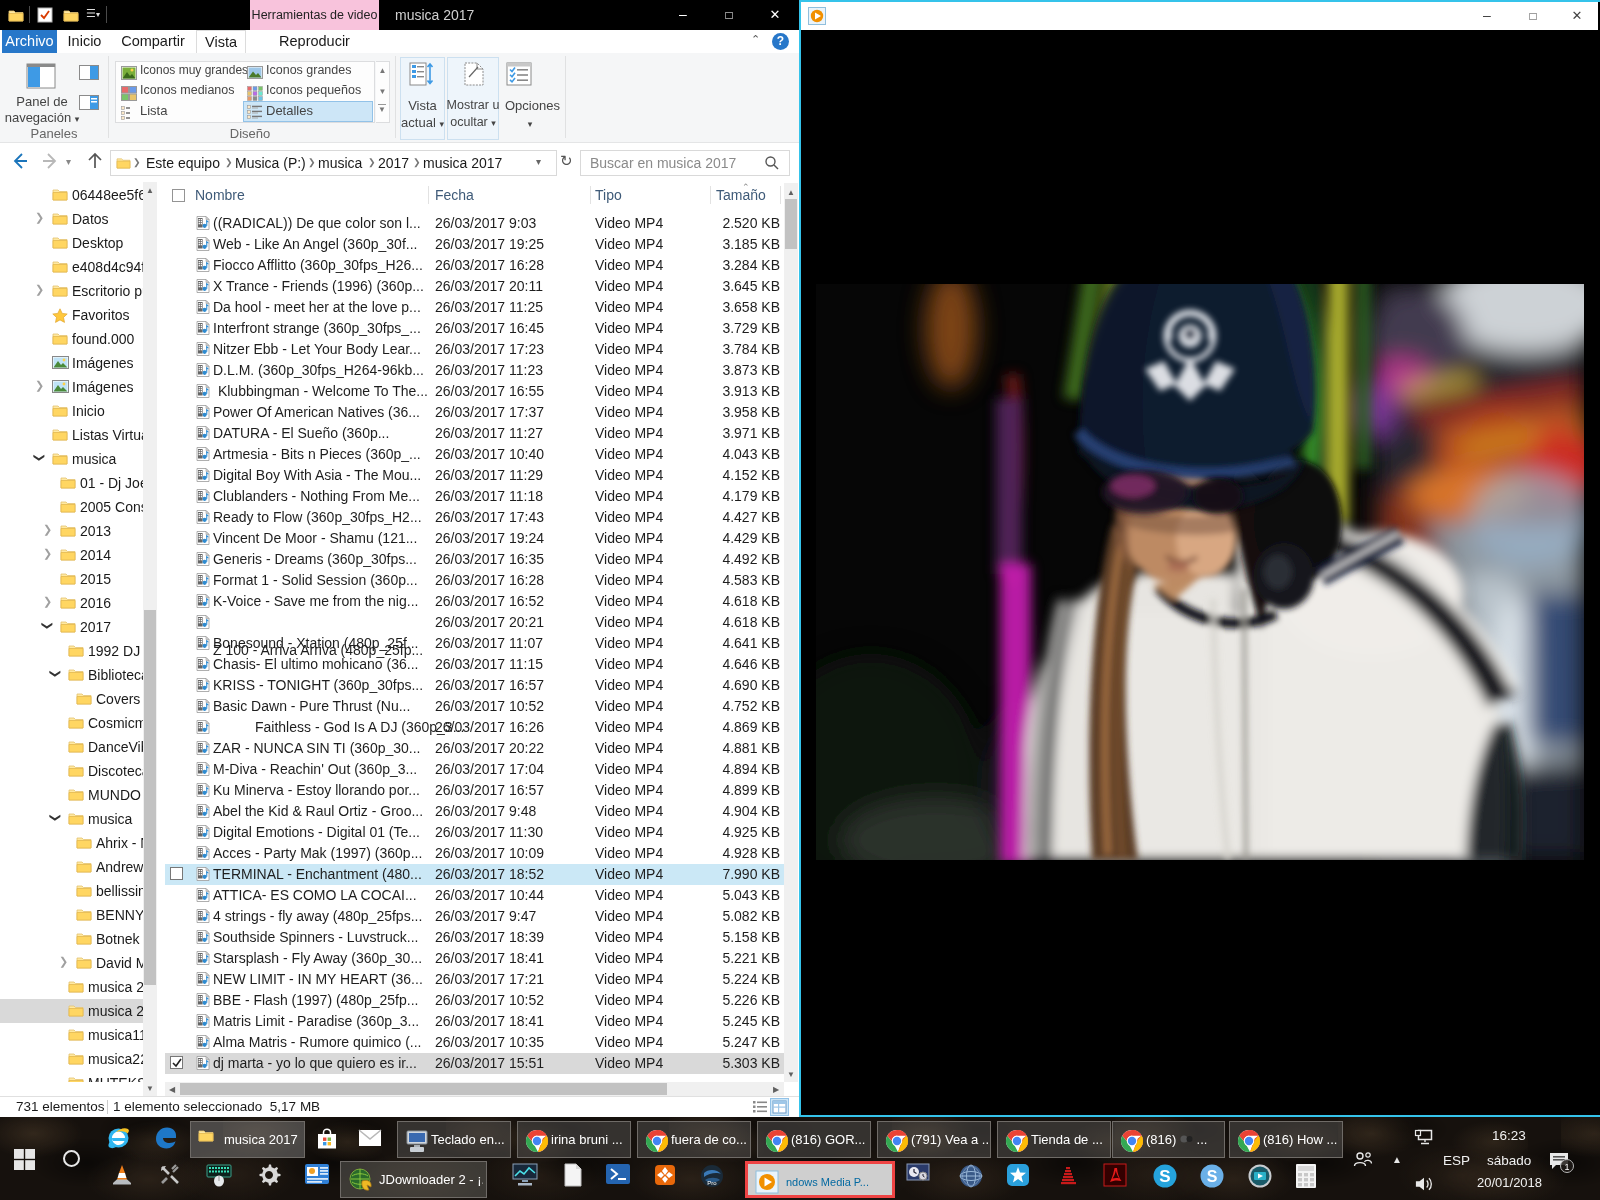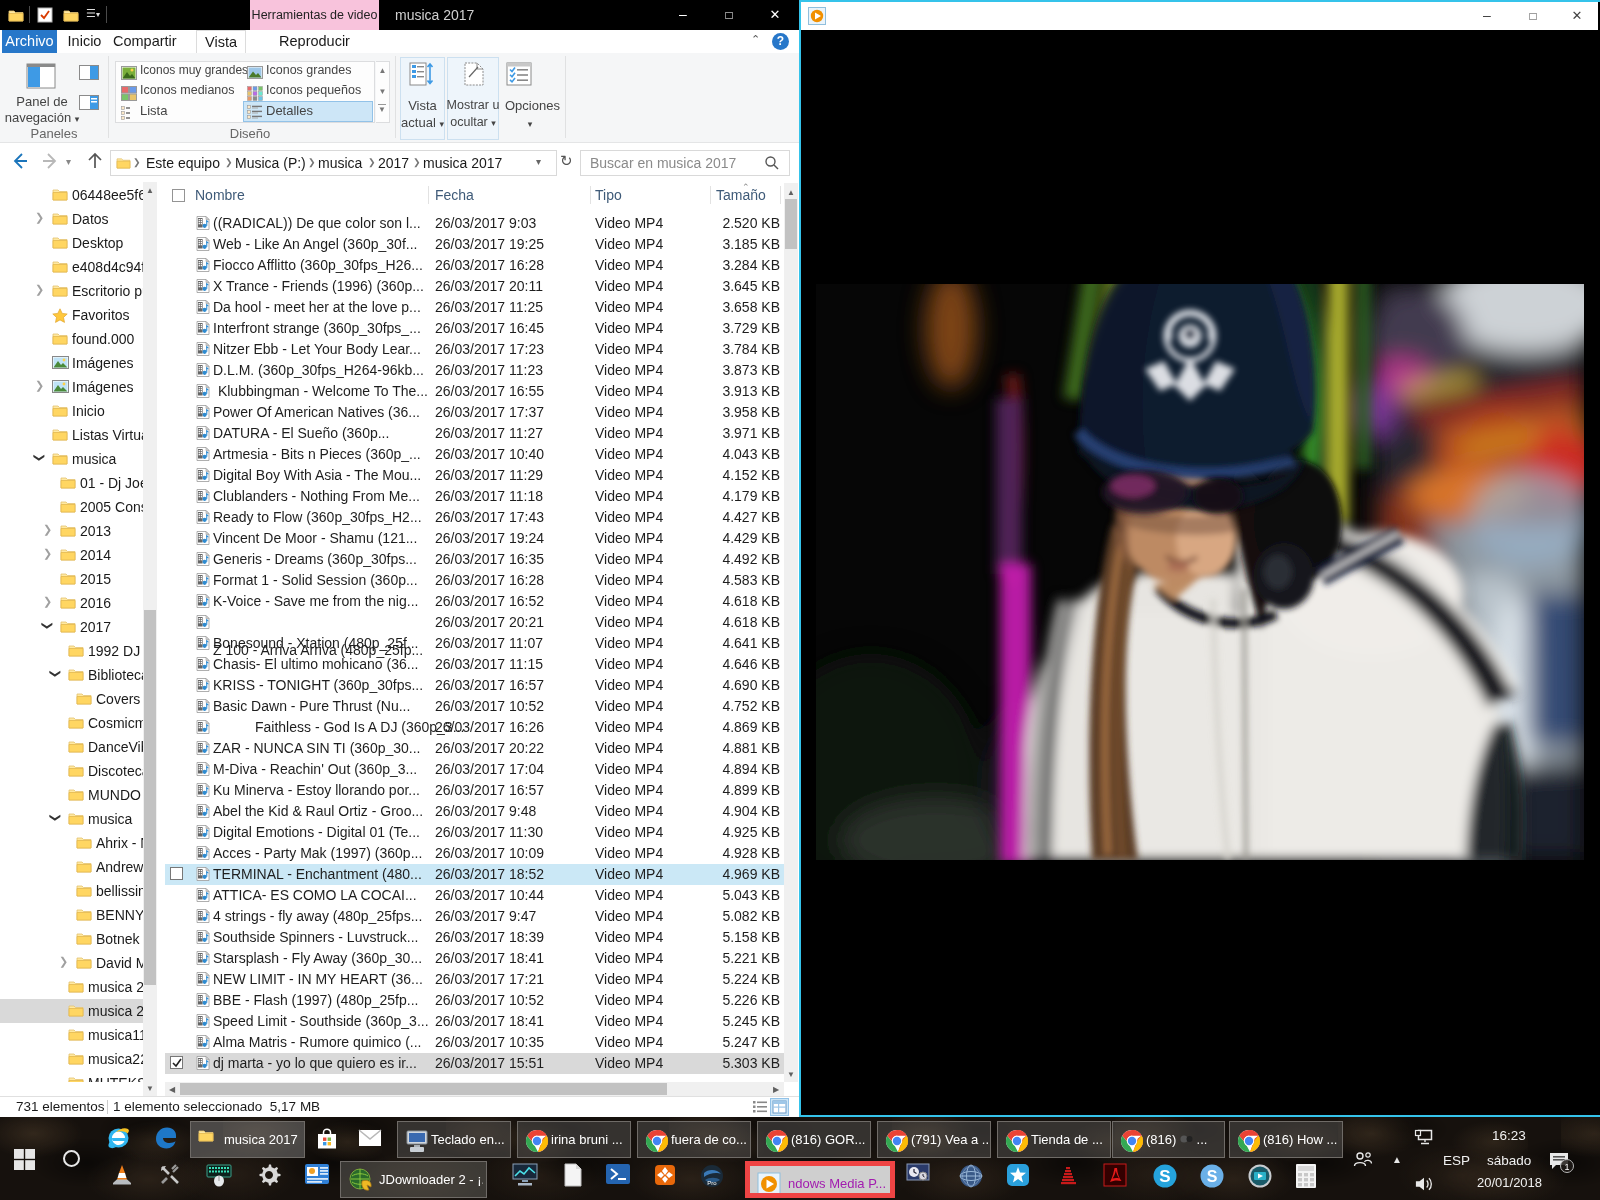--- a/index.html
+++ b/index.html
@@ -27,21 +27,21 @@
 <div class="abs" style="left:106px;top:6px;width:1px;height:17px;background:#4a4a4a;"></div>
 <div class="abs" style="left:250px;top:0;width:129px;height:30px;background:#f8c3dc;color:#222;font-size:12.5px;text-align:center;line-height:30px;">Herramientas de video</div>
 <div class="abs" style="left:395px;top:0;height:30px;line-height:30px;font-size:14px;color:#d0d0d0;">musica 2017</div>
 <div class="abs" style="left:660px;top:0;width:46px;height:30px;text-align:center;line-height:28px;color:#fff;font-size:14px;">–</div>
 <div class="abs" style="left:706px;top:0;width:46px;height:30px;text-align:center;line-height:30px;color:#fff;font-size:12px;">□</div>
 <div class="abs" style="left:752px;top:0;width:46px;height:30px;text-align:center;line-height:29px;color:#fff;font-size:13px;">✕</div>
 </div>
 <div class="abs" style="left:0;top:30px;width:799px;height:23px;background:#fff;font-size:14.5px;color:#1a1a1a;">
 <div class="abs" style="left:2px;top:0;width:55px;height:23px;background:#2777c9;color:#fff;text-align:center;line-height:22px;">Archivo</div>
 <div class="abs" style="left:62px;top:0;width:45px;text-align:center;line-height:22px;">Inicio</div>
-<div class="abs" style="left:113px;top:0;width:80px;text-align:left;line-height:22px;">Compartir</div>
+<div class="abs" style="left:113px;top:0;width:80px;text-align:center;line-height:22px;">Compartir</div>
 <div class="abs" style="left:196px;top:0;width:50px;height:23px;background:#fff;border:1px solid #dcdcdc;border-bottom:none;text-align:center;line-height:22px;">Vista</div>
 <div class="abs" style="left:250px;top:0;width:129px;height:23px;background:#fff;text-align:center;line-height:22px;">Reproducir</div>
 <div class="abs" style="left:751px;top:3px;color:#555;font-size:11px;">⌃</div>
 <div class="abs" style="left:772px;top:3px;width:17px;height:17px;border-radius:50%;background:#2777c9;color:#fff;font-size:12px;font-weight:bold;text-align:center;line-height:17px;">?</div>
 </div>
 <div class="abs" style="left:0;top:53px;width:799px;height:90px;background:#f5f6f7;border-bottom:1px solid #e4e5e6;font-size:13px;color:#444;">
 <div class="abs" style="left:26px;top:10px;"><svg width="30" height="26" viewBox="0 0 30 26">
           <rect x="1" y="1" width="28" height="24" fill="#fff" stroke="#8a8a8a"></rect>
           <rect x="1" y="1" width="28" height="3" fill="#8a8a8a"></rect>
           <rect x="2" y="4" width="12" height="20" fill="#3e9ae5"></rect>
@@ -1001,21 +1001,21 @@
           <rect x="4.7" y="5" width="1.3" height="1.3" fill="#fff"></rect>
           <rect x="2.6" y="7" width="1.3" height="1.3" fill="#fff"></rect>
           <rect x="4.7" y="7" width="1.3" height="1.3" fill="#fff"></rect>
           <circle cx="8.6" cy="9.8" r="2.1" fill="#2e8bd0"></circle>
           <rect x="10.2" y="4.2" width="1.1" height="5.6" fill="#2e8bd0"></rect>
           <path d="M10.2 4.2 L12.4 5.2 L12.4 6.6 L10.2 5.6 Z" fill="#2e8bd0"></path>
         </svg></div>
 <div class="abs nw" style="left:48px;top:657px;width:215px;line-height:21px;">TERMINAL - Enchantment (480...</div>
 <div class="abs nw" style="left:270px;top:657px;line-height:21px;">26/03/2017 18:52</div>
 <div class="abs nw" style="left:430px;top:657px;line-height:21px;">Video MP4</div>
-<div class="abs nw" style="left:515px;top:657px;width:100px;line-height:21px;text-align:right;">4.969 KB</div>
+<div class="abs nw" style="left:515px;top:657px;width:100px;line-height:21px;text-align:right;">7.990 KB</div>
 <div class="abs" style="left:31px;top:681px;"><svg width="14" height="14" viewBox="0 0 14 14">
           <path d="M1 0.5 L10 0.5 L13 3.5 L13 13.5 L1 13.5 Z" fill="#fff" stroke="#9a9a9a" stroke-width="0.8"></path>
           <path d="M10 0.5 L10 3.5 L13 3.5 Z" fill="#d8d8d8" stroke="#9a9a9a" stroke-width="0.6"></path>
           <rect x="2" y="2" width="4.6" height="9.5" fill="#666"></rect>
           <rect x="2.6" y="3" width="1.3" height="1.3" fill="#fff"></rect>
           <rect x="4.7" y="3" width="1.3" height="1.3" fill="#fff"></rect>
           <rect x="2.6" y="5" width="1.3" height="1.3" fill="#fff"></rect>
           <rect x="4.7" y="5" width="1.3" height="1.3" fill="#fff"></rect>
           <rect x="2.6" y="7" width="1.3" height="1.3" fill="#fff"></rect>
           <rect x="4.7" y="7" width="1.3" height="1.3" fill="#fff"></rect>
@@ -1124,21 +1124,21 @@
           <rect x="2.6" y="3" width="1.3" height="1.3" fill="#fff"></rect>
           <rect x="4.7" y="3" width="1.3" height="1.3" fill="#fff"></rect>
           <rect x="2.6" y="5" width="1.3" height="1.3" fill="#fff"></rect>
           <rect x="4.7" y="5" width="1.3" height="1.3" fill="#fff"></rect>
           <rect x="2.6" y="7" width="1.3" height="1.3" fill="#fff"></rect>
           <rect x="4.7" y="7" width="1.3" height="1.3" fill="#fff"></rect>
           <circle cx="8.6" cy="9.8" r="2.1" fill="#2e8bd0"></circle>
           <rect x="10.2" y="4.2" width="1.1" height="5.6" fill="#2e8bd0"></rect>
           <path d="M10.2 4.2 L12.4 5.2 L12.4 6.6 L10.2 5.6 Z" fill="#2e8bd0"></path>
         </svg></div>
-<div class="abs nw" style="left:48px;top:804px;width:215px;line-height:21px;">Speed Limit - Southside (360p_3...</div>
+<div class="abs nw" style="left:48px;top:804px;width:215px;line-height:21px;">Matris Limit - Paradise (360p_3...</div>
 <div class="abs nw" style="left:270px;top:804px;line-height:21px;">26/03/2017 18:41</div>
 <div class="abs nw" style="left:430px;top:804px;line-height:21px;">Video MP4</div>
 <div class="abs nw" style="left:515px;top:804px;width:100px;line-height:21px;text-align:right;">5.245 KB</div>
 <div class="abs" style="left:31px;top:828px;"><svg width="14" height="14" viewBox="0 0 14 14">
           <path d="M1 0.5 L10 0.5 L13 3.5 L13 13.5 L1 13.5 Z" fill="#fff" stroke="#9a9a9a" stroke-width="0.8"></path>
           <path d="M10 0.5 L10 3.5 L13 3.5 Z" fill="#d8d8d8" stroke="#9a9a9a" stroke-width="0.6"></path>
           <rect x="2" y="2" width="4.6" height="9.5" fill="#666"></rect>
           <rect x="2.6" y="3" width="1.3" height="1.3" fill="#fff"></rect>
           <rect x="4.7" y="3" width="1.3" height="1.3" fill="#fff"></rect>
           <rect x="2.6" y="5" width="1.3" height="1.3" fill="#fff"></rect>
@@ -1546,21 +1546,21 @@
 <div class="abs" style="left:653px;top:46px;"><svg width="24" height="24" viewBox="0 0 24 24">
         <rect x="2" y="2" width="20" height="20" rx="4" fill="#e8680a"></rect>
         <path d="M12 4 L15 8 L12 12 L9 8 Z M16 9 L20 12 L16 15 L13 12 Z M8 9 L11 12 L8 15 L4 12 Z M12 13 L15 16 L12 20 L9 16 Z" fill="#fff"></path>
       </svg></div>
 <div class="abs" style="left:699px;top:46px;"><svg width="26" height="26" viewBox="0 0 26 26">
         <circle cx="13" cy="13" r="11" fill="#1a2a38"></circle>
         <path d="M5 10 C9 6 18 6 22 11 C18 9 10 10 5 14 Z" fill="#3a7ab8"></path>
         <path d="M6 17 C10 14 18 14 21 17 C17 20 9 20 6 17 Z" fill="#2a5a88"></path>
         <text x="13" y="22" font-size="6" fill="#fff" text-anchor="middle" font-family="Liberation Sans">Pro</text>
       </svg></div>
-<div class="abs nw" style="left:745px;top:44px;width:150px;height:37px;background:#cfcfcf;border:5px solid #ef4444;color:#a21caf;font-size:13px;">
+<div class="abs nw" style="left:745px;top:44px;width:150px;height:37px;background:#cfcfcf;border:3px solid #ef4444;color:#0369a1;font-size:11px;">
       <div class="abs" style="left:7px;top:6px;"><svg width="24" height="24" viewBox="0 0 24 24">
           <rect x="1" y="1" width="22" height="22" fill="#eaf4fb" stroke="#90bfdd"></rect>
           <circle cx="12" cy="12" r="8" fill="#f19000"></circle>
           <path d="M9.5 7.5 L17 12 L9.5 16.5 Z" fill="#fff"></path>
         </svg></div>
       <div class="abs nw" style="left:38px;top:0;width:108px;line-height:36px;">ndows Media P...</div>
     </div>
 <div class="abs" style="left:906px;top:46px;"><svg width="24" height="22" viewBox="0 0 24 22">
         <rect x="1" y="1" width="22" height="16" fill="#2a3a6a" stroke="#8a9ab8"></rect>
         <circle cx="8" cy="9" r="5" fill="#e8e8f0"></circle>

